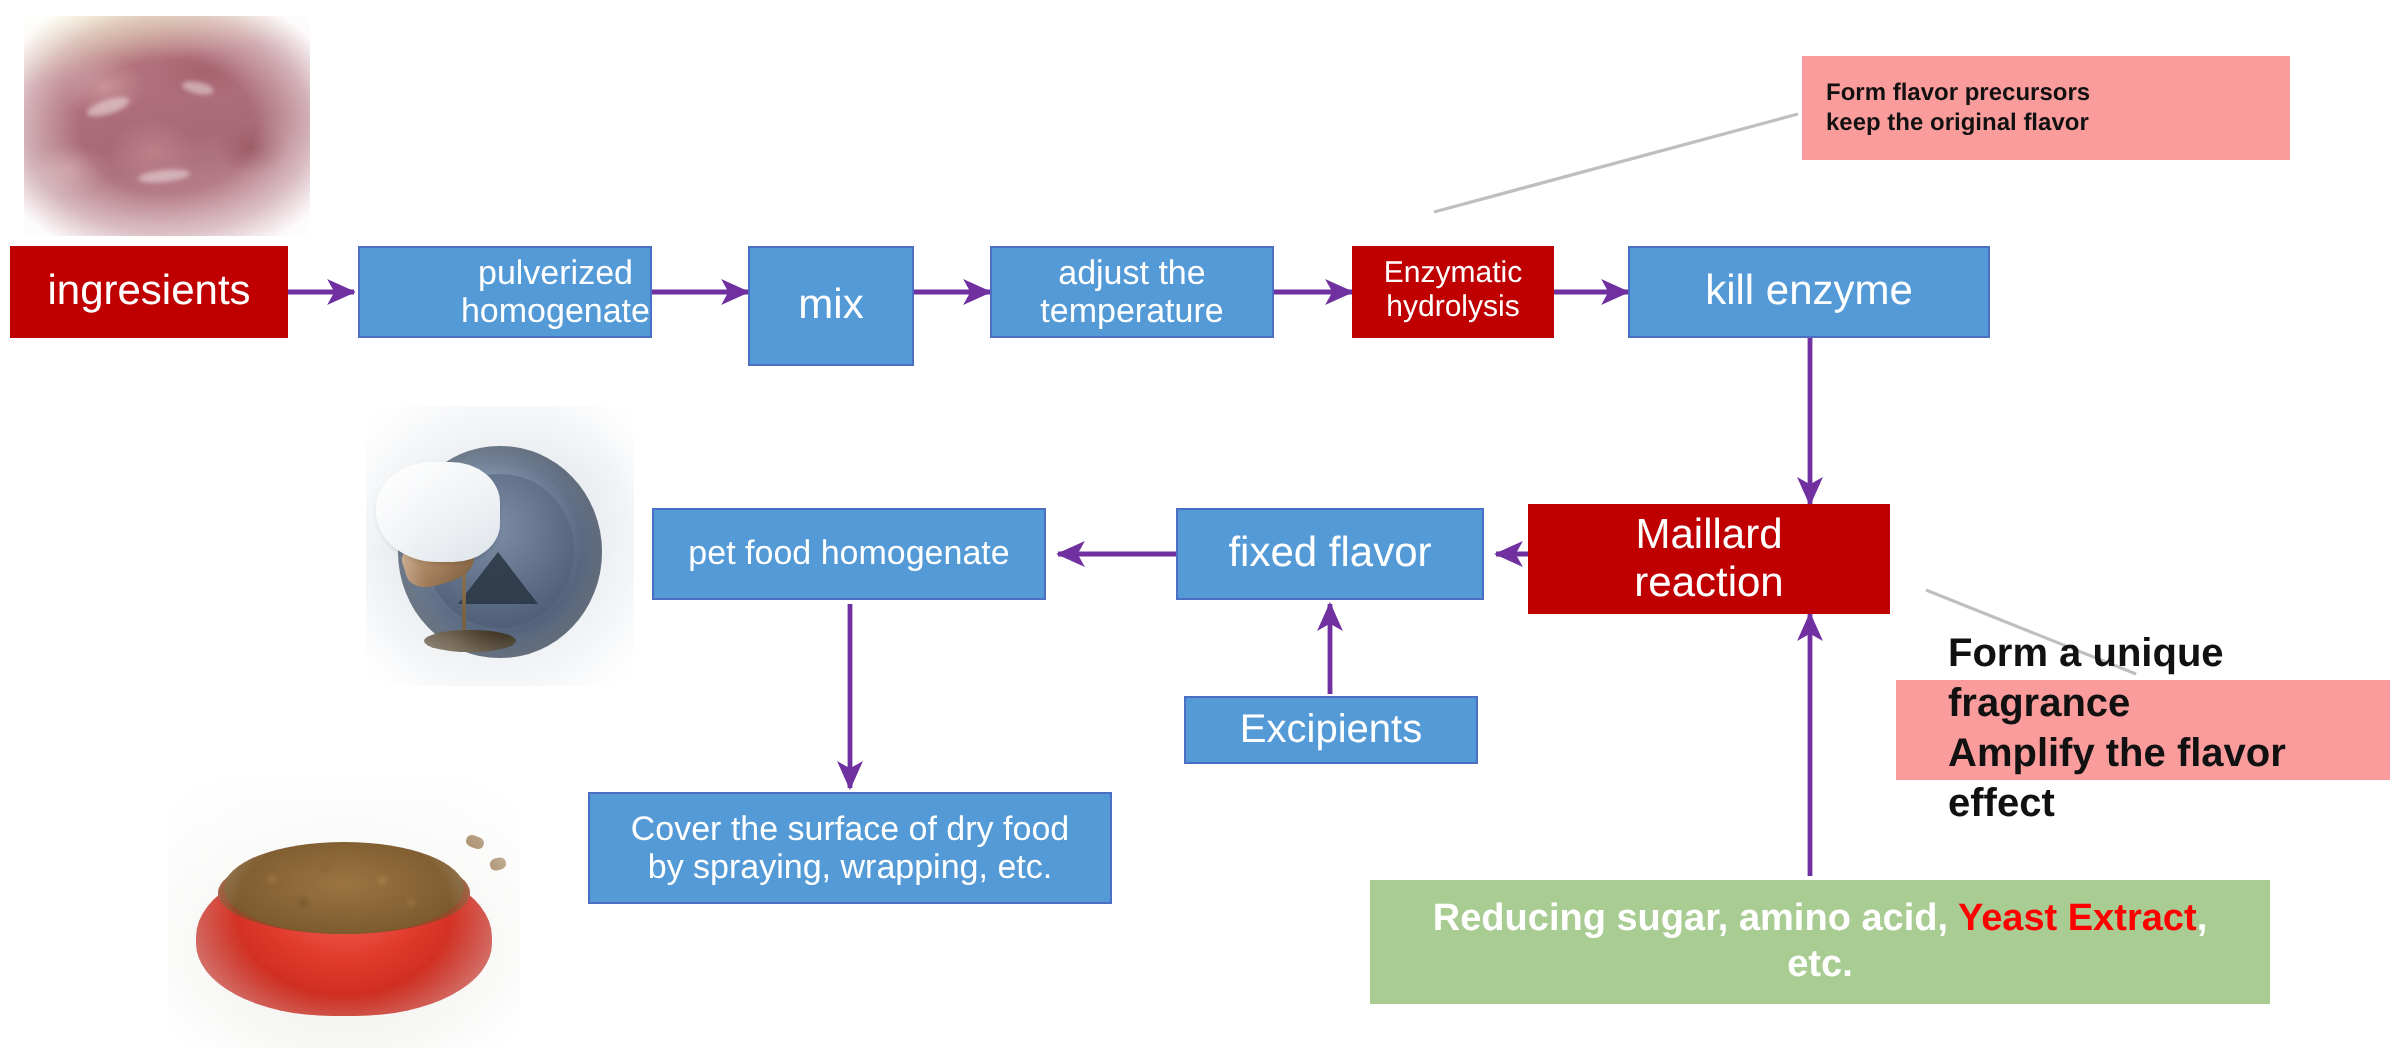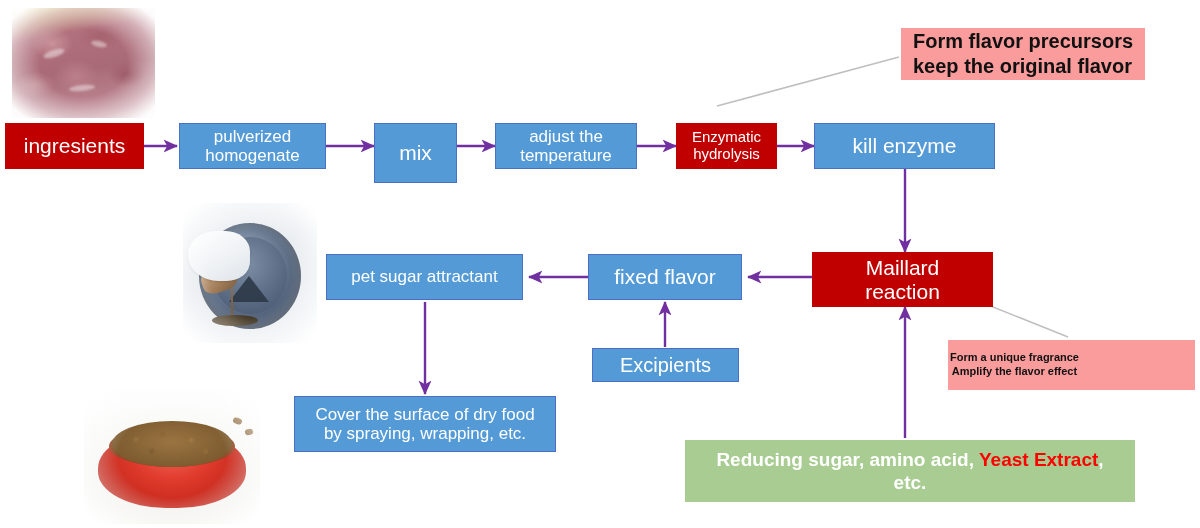--- a/index.html
+++ b/index.html
@@ -259,21 +259,21 @@
     <line x1="905" y1="438" x2="905" y2="307" stroke="#7030a0" stroke-width="2.4" marker-end="url(#ah)"></line>
 
     <line x1="717" y1="106" x2="899" y2="57" stroke="#bfbfbf" stroke-width="1.6"></line>
     <line x1="963" y1="295" x2="1068" y2="337" stroke="#bfbfbf" stroke-width="1.6"></line>
   </svg>
 
   <div class="node red" style="left:5px; top:123px; width:139px; height:46px; font-size:21px;">
     <span>ingresients</span>
   </div>
 
-  <div class="node blue" style="left:179px; top:123px; width:147px; height:46px; font-size:17px;">
+  <div class="node blue" style="left:179px; top:123px; width:147px; height:46px; font-size:17px;justify-content:flex-end;">
     <span>
       <span>pulverized</span><br>
       <span>homogenate</span>
     </span>
   </div>
 
   <div class="node blue" style="left:374px; top:123px; width:83px; height:60px; font-size:21px;">
     <span>mix</span>
   </div>
 
@@ -288,54 +288,54 @@
     <span>
       <span>Enzymatic</span><br>
       <span>hydrolysis</span>
     </span>
   </div>
 
   <div class="node blue" style="left:814px; top:123px; width:181px; height:46px; font-size:21px;">
     <span>kill enzyme</span>
   </div>
 
-  <div class="node red" style="left:812px; top:252px; width:181px; height:55px; font-size:21px;">
+  <div class="node red" style="left:764px; top:252px; width:181px; height:55px; font-size:21px;">
     <span>
       <span>Maillard</span><br>
       <span>reaction</span>
     </span>
   </div>
 
   <div class="node blue" style="left:588px; top:254px; width:154px; height:46px; font-size:21px;">
     <span>fixed flavor</span>
   </div>
 
   <div class="node blue" style="left:326px; top:254px; width:197px; height:46px; font-size:17px;">
-    <span>pet sugar attractant</span>
+    <span>pet food homogenate</span>
   </div>
 
   <div class="node blue" style="left:592px; top:348px; width:147px; height:34px; font-size:20px;">
     <span>Excipients</span>
   </div>
 
   <div class="node blue" style="left:294px; top:396px; width:262px; height:56px; font-size:17px;">
     <span>
       <span>Cover the surface of dry food</span><br>
       <span>by spraying, wrapping, etc.</span>
     </span>
   </div>
 
-  <div class="node pink" style="left:901px; top:28px; width:244px; height:52px; font-size:20px;">
+  <div class="node pink" style="left:901px; top:28px; width:244px; height:52px; font-size:12px;">
     <span>
       <span>Form flavor precursors</span><br>
       <span>keep the original flavor</span>
     </span>
   </div>
 
-  <div class="node pink" style="left:948px; top:340px; width:247px; height:50px; font-size:11px; padding-left:2px;text-align:center;">
+  <div class="node pink" style="left:948px; top:340px; width:247px; height:50px; font-size:20px; padding-left:26px;">
     <span>
       <span>Form a unique fragrance</span><br>
       <span>Amplify the flavor effect</span>
     </span>
   </div>
 
   <div class="node green" style="left:685px; top:440px; width:450px; height:62px; font-size:19px;">
     <span>
       <span>Reducing sugar, amino acid, </span><span class="hl-red">Yeast Extract</span><span>,</span><br>
       <span>etc.</span>

